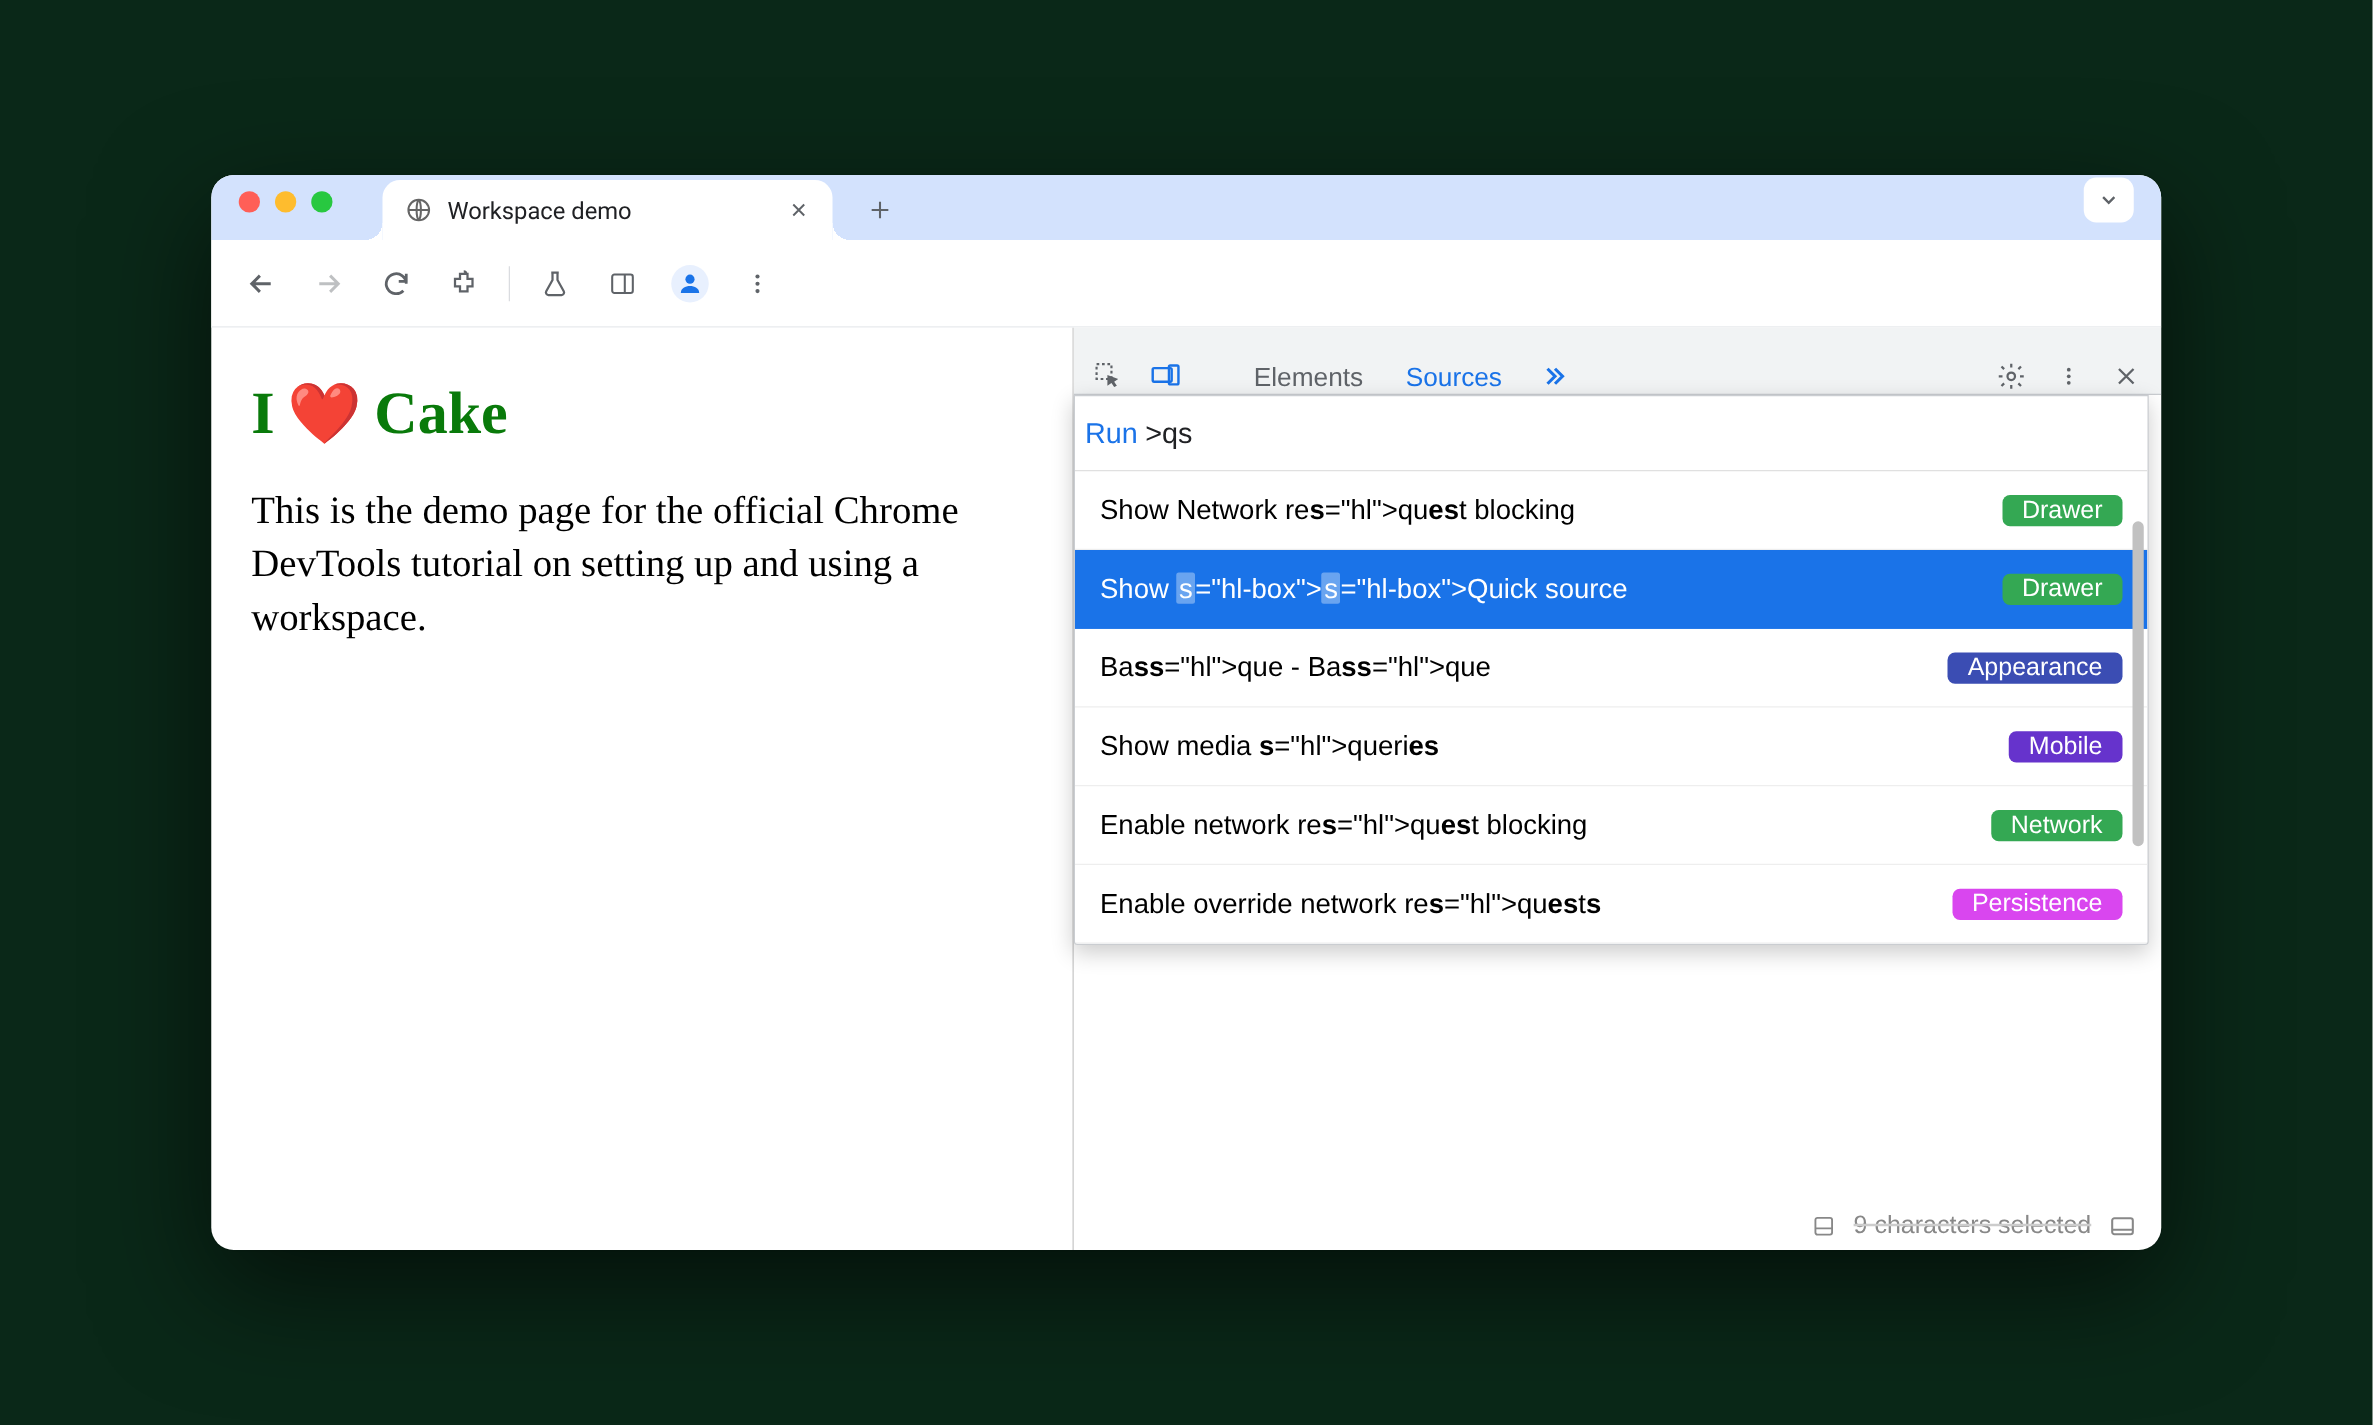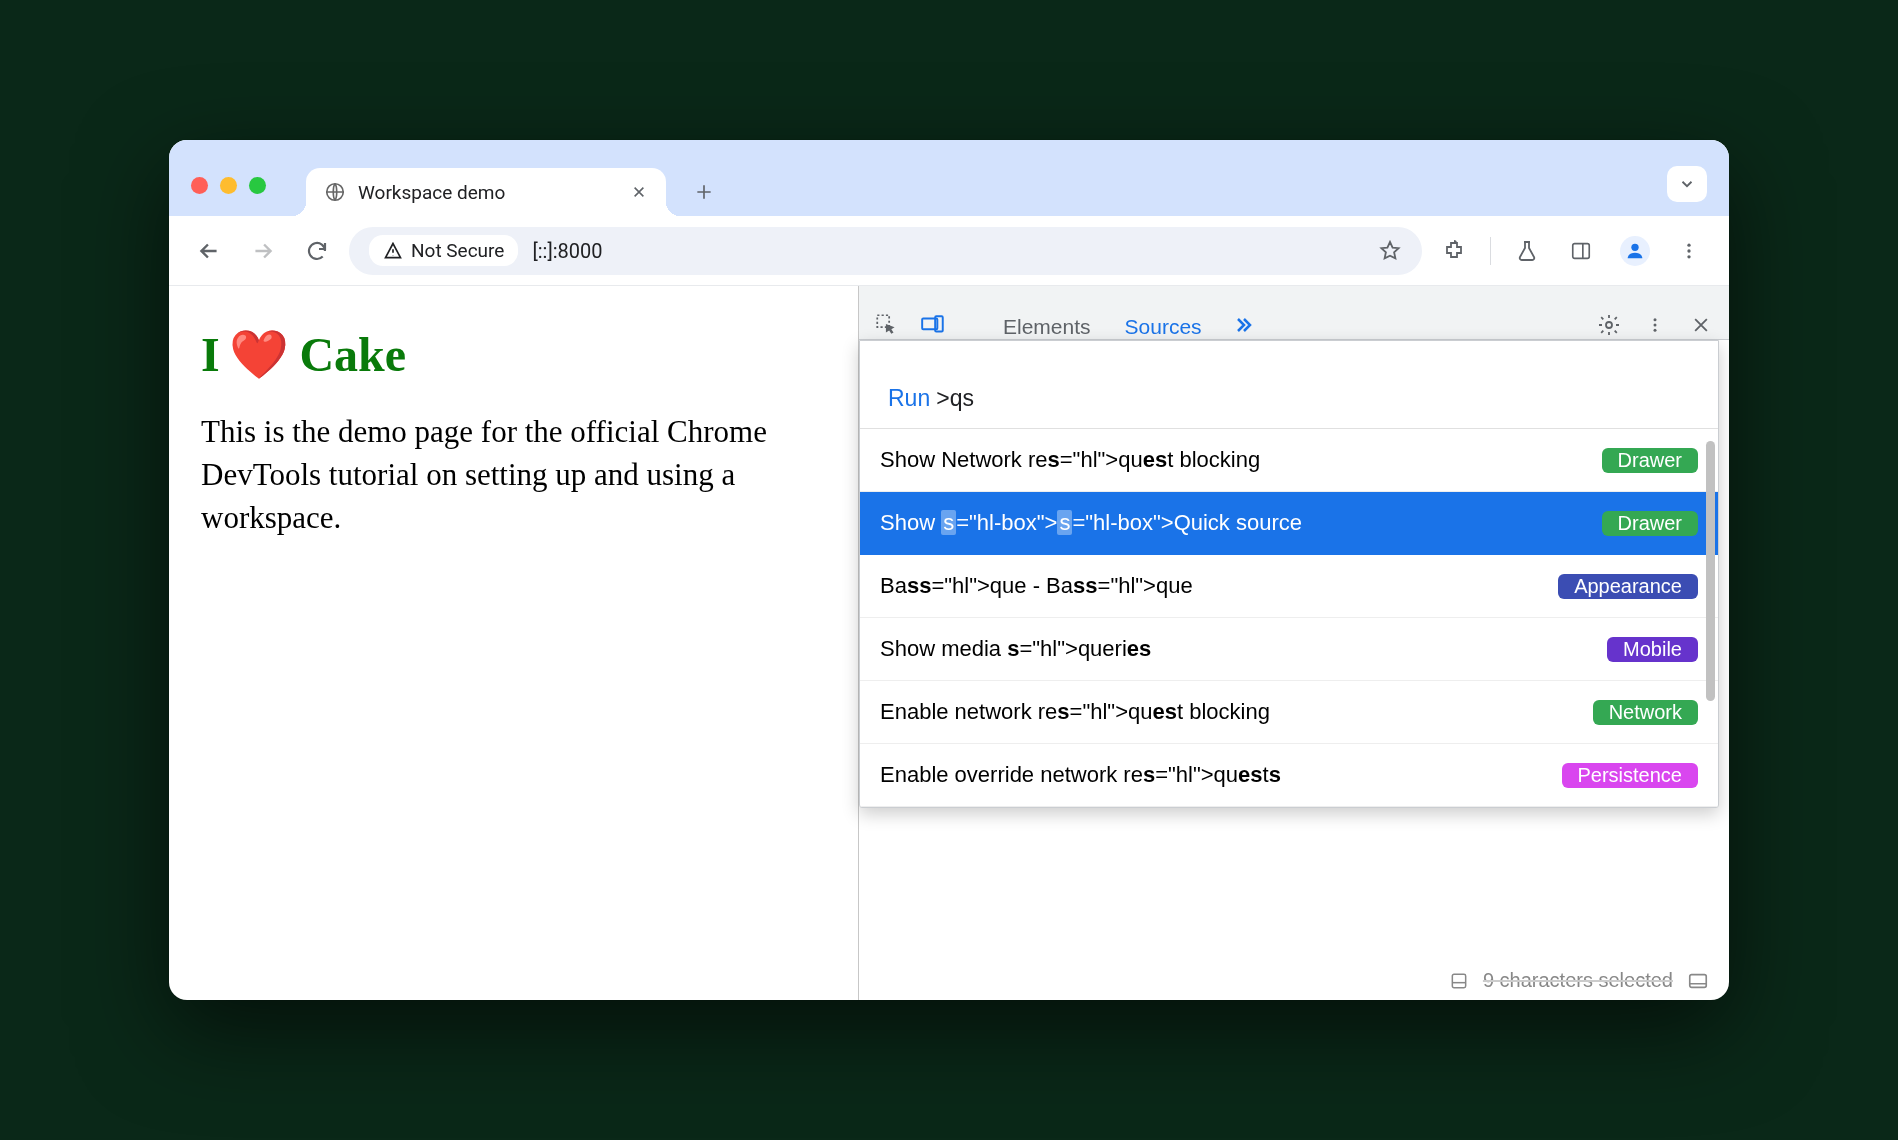--- a/index.html
+++ b/index.html
@@ -17,21 +17,21 @@
   height: 860px;
   background: #fff;
   border-radius: 18px;
   overflow: hidden;
   box-shadow: 0 0 0 1px rgba(0,0,0,0.05), 0 30px 90px rgba(0,0,0,0.6);
   display: flex;
   flex-direction: column;
 }
 
 .tab-strip {
-  height: 76px;
+  height: 52px;
   background: #d3e2fd;
   display: flex;
   align-items: flex-end;
   padding: 0 22px;
   position: relative;
 }
 .traffic-lights {
   display: flex;
   gap: 12px;
   align-items: center;
@@ -139,25 +139,24 @@
   top: 54px; left: 0; right: 10px;
   background:#fff;
   border: 1px solid #cacdd1;
   box-shadow: 0 6px 18px rgba(0,0,0,0.2);
   border-radius: 0 0 3px 3px;
   display:flex; flex-direction:column;
   max-height: 600px;
   overflow:hidden;
 }
 .cmd-input-row {
-  padding: 16px 28px;
+  padding: 16px 8px;
   display:flex; align-items:center; gap:6px;
   font-size:23px;
   border-bottom: 1px solid #e0e0e0;
-  margin-top: 28px;
 }
 .cmd-prefix { color:#1a73e8; }
 .cmd-query { color:#202124; }
 .cmd-list { overflow-y:auto; }
 .cmd-item {
   display:flex; align-items:center; justify-content:space-between;
   padding: 18px 20px;
   font-size:22px;
   border-bottom: 1px solid #eee;
   cursor:pointer;
@@ -232,35 +231,20 @@
     <div class="nav-btn disabled">
       <svg viewBox="0 0 24 24" width="26" height="26" stroke="currentColor" stroke-width="2.2" fill="none">
           <path d="M5 12h14M13 6l6 6-6 6"></path>
         </svg>
     </div>
     <div class="nav-btn">
       <svg viewBox="0 0 24 24" width="24" height="24" stroke="currentColor" stroke-width="2.2" fill="none">
           <path d="M20 12a8 8 0 10-2.3 5.6M20 4v6h-6"></path>
         </svg>
     </div>
-    <div class="omnibox">
-      <div class="security-chip">
-        <svg viewBox="0 0 24 24" width="20" height="20" stroke="#202124" stroke-width="2" fill="none">
-            <path d="M12 3L3 20h18L12 3z"></path>
-            <path d="M12 10v4M12 17v.5"></path>
-          </svg>
-        <span>Not Secure</span>
-      </div>
-      <span class="url-text">[::]:8000</span>
-      <span class="omni-star">
-        <svg viewBox="0 0 24 24" width="24" height="24" stroke="currentColor" stroke-width="1.8" fill="none">
-            <path d="M12 3l2.6 5.6 6 .6-4.5 4.1 1.3 6L12 16.8 6.6 19.3l1.3-6L3.4 9.2l6-.6L12 3z"></path>
-          </svg>
-      </span>
-    </div>
     <div class="toolbar-icon">
       <svg viewBox="0 0 24 24" width="24" height="24" stroke="currentColor" stroke-width="1.8" fill="none">
           <path d="M9 4h6v4h4v6h-4v4H9v-4H5V8h4V4z M12 2a2 2 0 012 2"></path>
         </svg>
     </div>
     <div class="toolbar-sep"></div>
     <div class="toolbar-icon">
       <svg viewBox="0 0 24 24" width="24" height="24" stroke="currentColor" stroke-width="1.8" fill="none">
           <path d="M9 3h6M10 3v6l-5 9a2 2 0 001.8 3h10.4a2 2 0 001.8-3l-5-9V3"></path>
         </svg>

